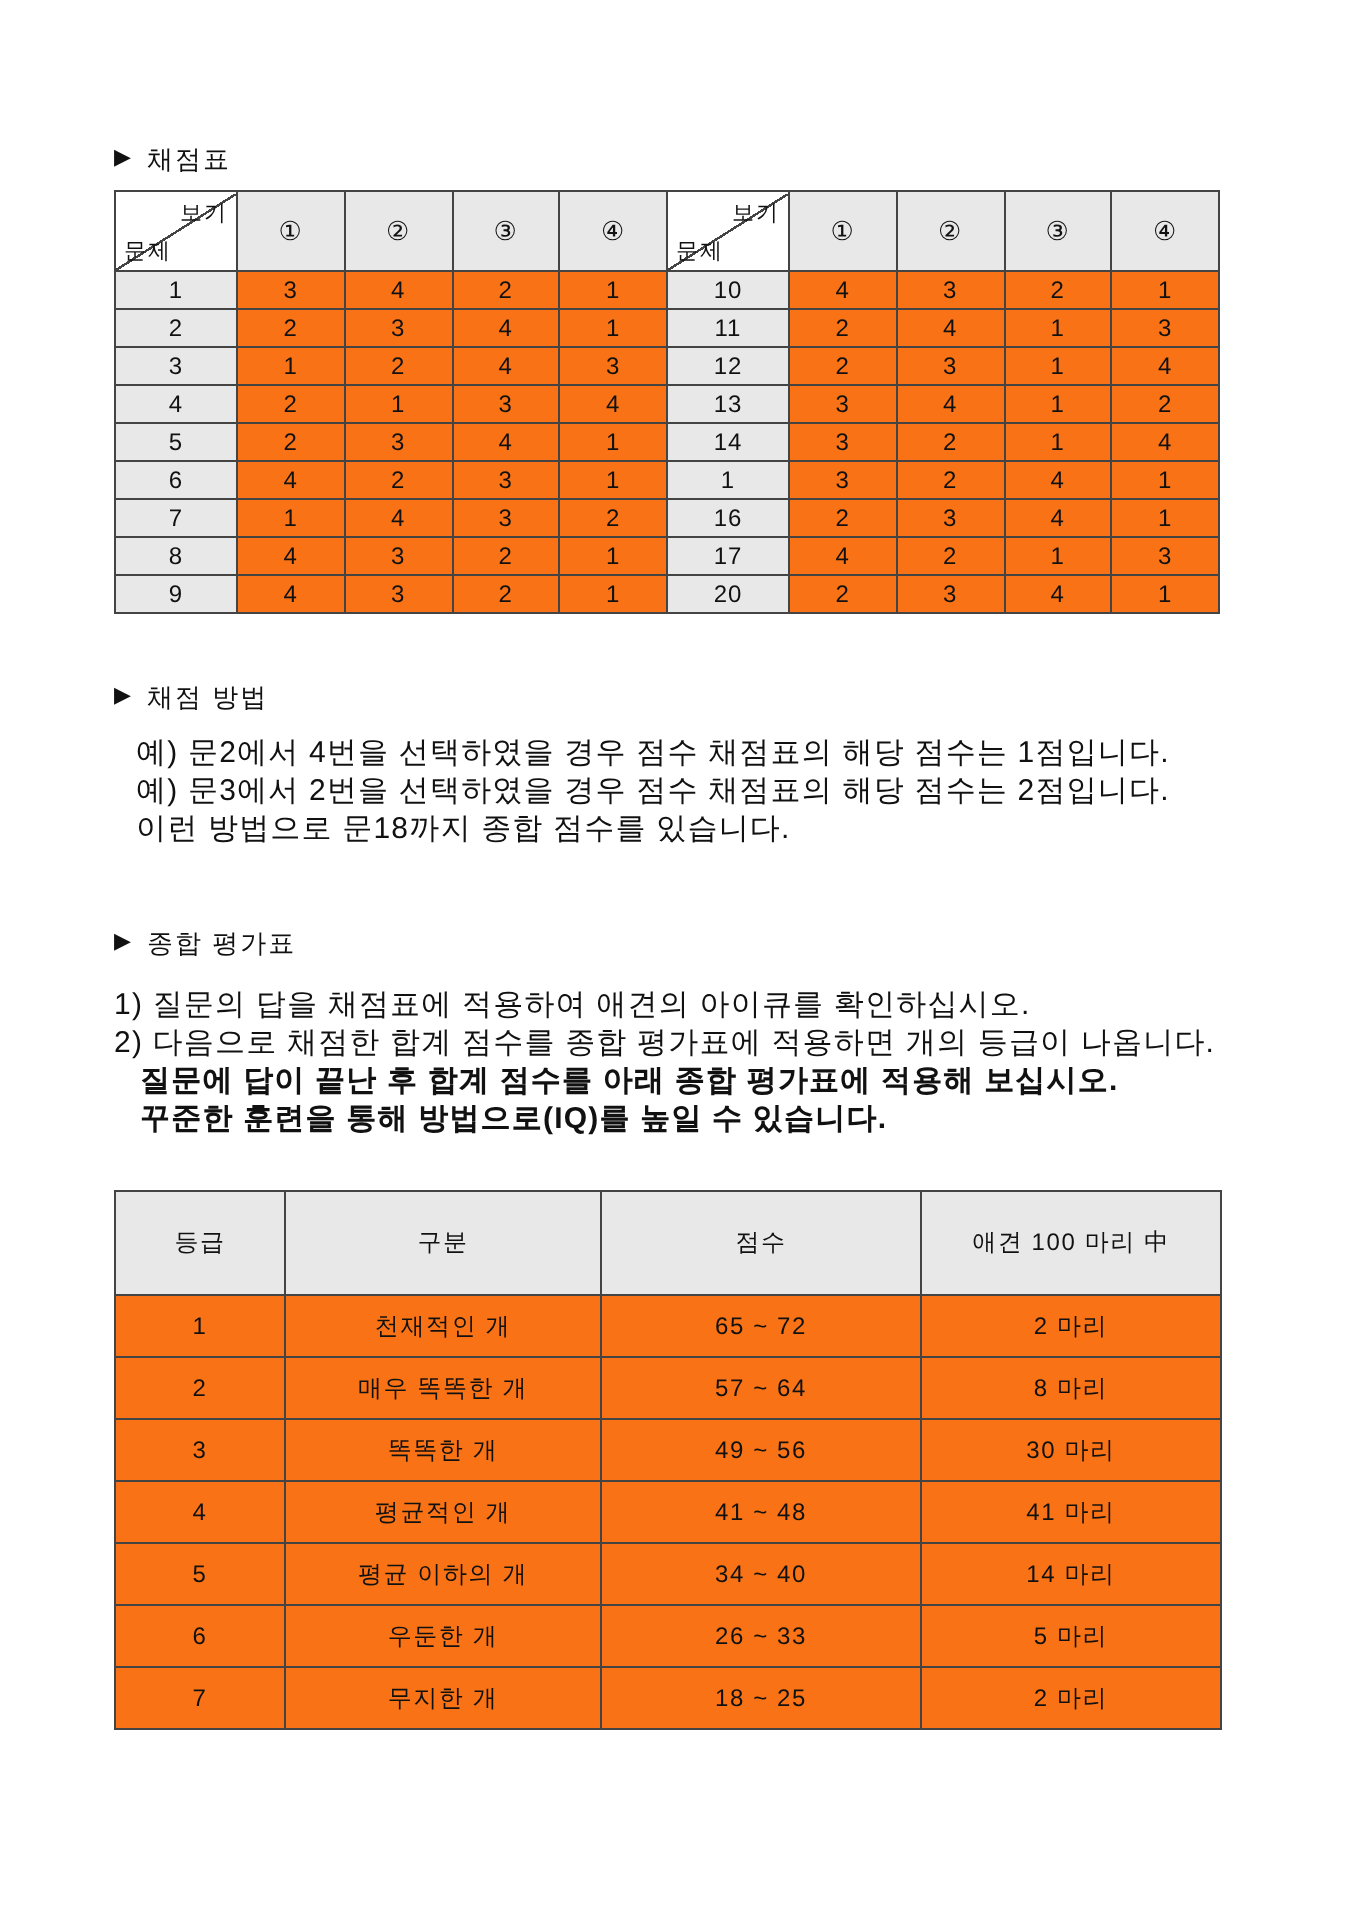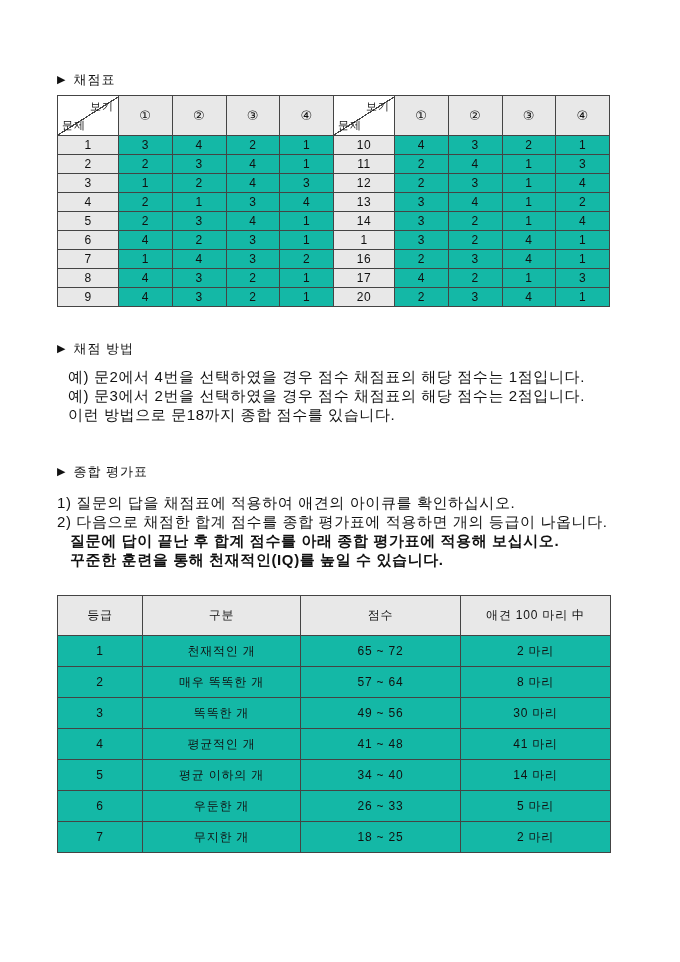--- a/index.html
+++ b/index.html
@@ -12,21 +12,21 @@
   .page { position: relative; width: 680px; height: 962px; background: #ffffff; overflow: hidden; }
   .content { position: absolute; left: 57px; top: 72px; width: 553px; }
 
   .section-title {
     font-size: 13px; letter-spacing: 1px; height: 15px; line-height: 15px;
     display: flex; align-items: center; gap: 7px; white-space: nowrap;
   }
   .marker { font-size: 11px; line-height: 15px; }
 
   
-  table { border-collapse: collapse; table-layout: fixed; width: 553px; background: #14b8a6; }
+  table { border-collapse: collapse; table-layout: fixed; width: 553px; background: #f97316; }
   td { border: 1px solid #444444; text-align: center; vertical-align: middle; overflow: hidden; }
 
   .scoring { margin-top: 8px; }
   .scoring td { height: 19px; font-size: 12px; letter-spacing: 0.5px; }
   .scoring .hdr { height: 40px; background: #e8e8e8; font-size: 13px; }
   .scoring .q  { background: #e8e8e8; }
   .scoring col.cq { width: 61px; }
 
   .corner { padding: 0; background: #ffffff; }
   .corner-inner {
@@ -43,21 +43,21 @@
   .method-lines { margin-top: 11px; margin-left: 11px; }
   .line { font-size: 15px; line-height: 19px; letter-spacing: 0.6px; white-space: nowrap; }
 
   .eval-block { margin-top: 40px; }
   .eval-lines { margin-top: 14px; }
   .eval-lines .indent { margin-left: 13px; font-weight: bold; }
 
   
   .grade { margin-top: 26px; }
   .grade td { height: 31px; font-size: 12px; letter-spacing: 0.8px; }
-  .grade .hdr { height: 40px; background: #e8e8e8; }
+  .grade .hdr { height: 52px; background: #e8e8e8; }
   .grade col.c0 { width: 85px; }
   .grade col.c1 { width: 158px; }
   .grade col.c2 { width: 160px; }
   .grade col.c3 { width: 150px; }
 </style>
 </head>
 <body>
 
 <div class="page">
   <div class="content">
@@ -229,21 +229,21 @@
 
     <div class="eval-block">
       <div class="section-title">
         <span class="marker">▶</span>
         <span>종합 평가표</span>
       </div>
       <div class="eval-lines">
         <div class="line">1) 질문의 답을 채점표에 적용하여 애견의 아이큐를 확인하십시오.</div>
         <div class="line">2) 다음으로 채점한 합계 점수를 종합 평가표에 적용하면 개의 등급이 나옵니다.</div>
         <div class="line indent">질문에 답이 끝난 후 합계 점수를 아래 종합 평가표에 적용해 보십시오.</div>
-        <div class="line indent">꾸준한 훈련을 통해 천재적인(IQ)를 높일 수 있습니다.</div>
+        <div class="line indent">꾸준한 훈련을 통해 방법으로(IQ)를 높일 수 있습니다.</div>
       </div>
     </div>
 
     <table class="grade">
       <colgroup>
           <col class="c0">
           <col class="c1">
           <col class="c2">
           <col class="c3">
         </colgroup>

